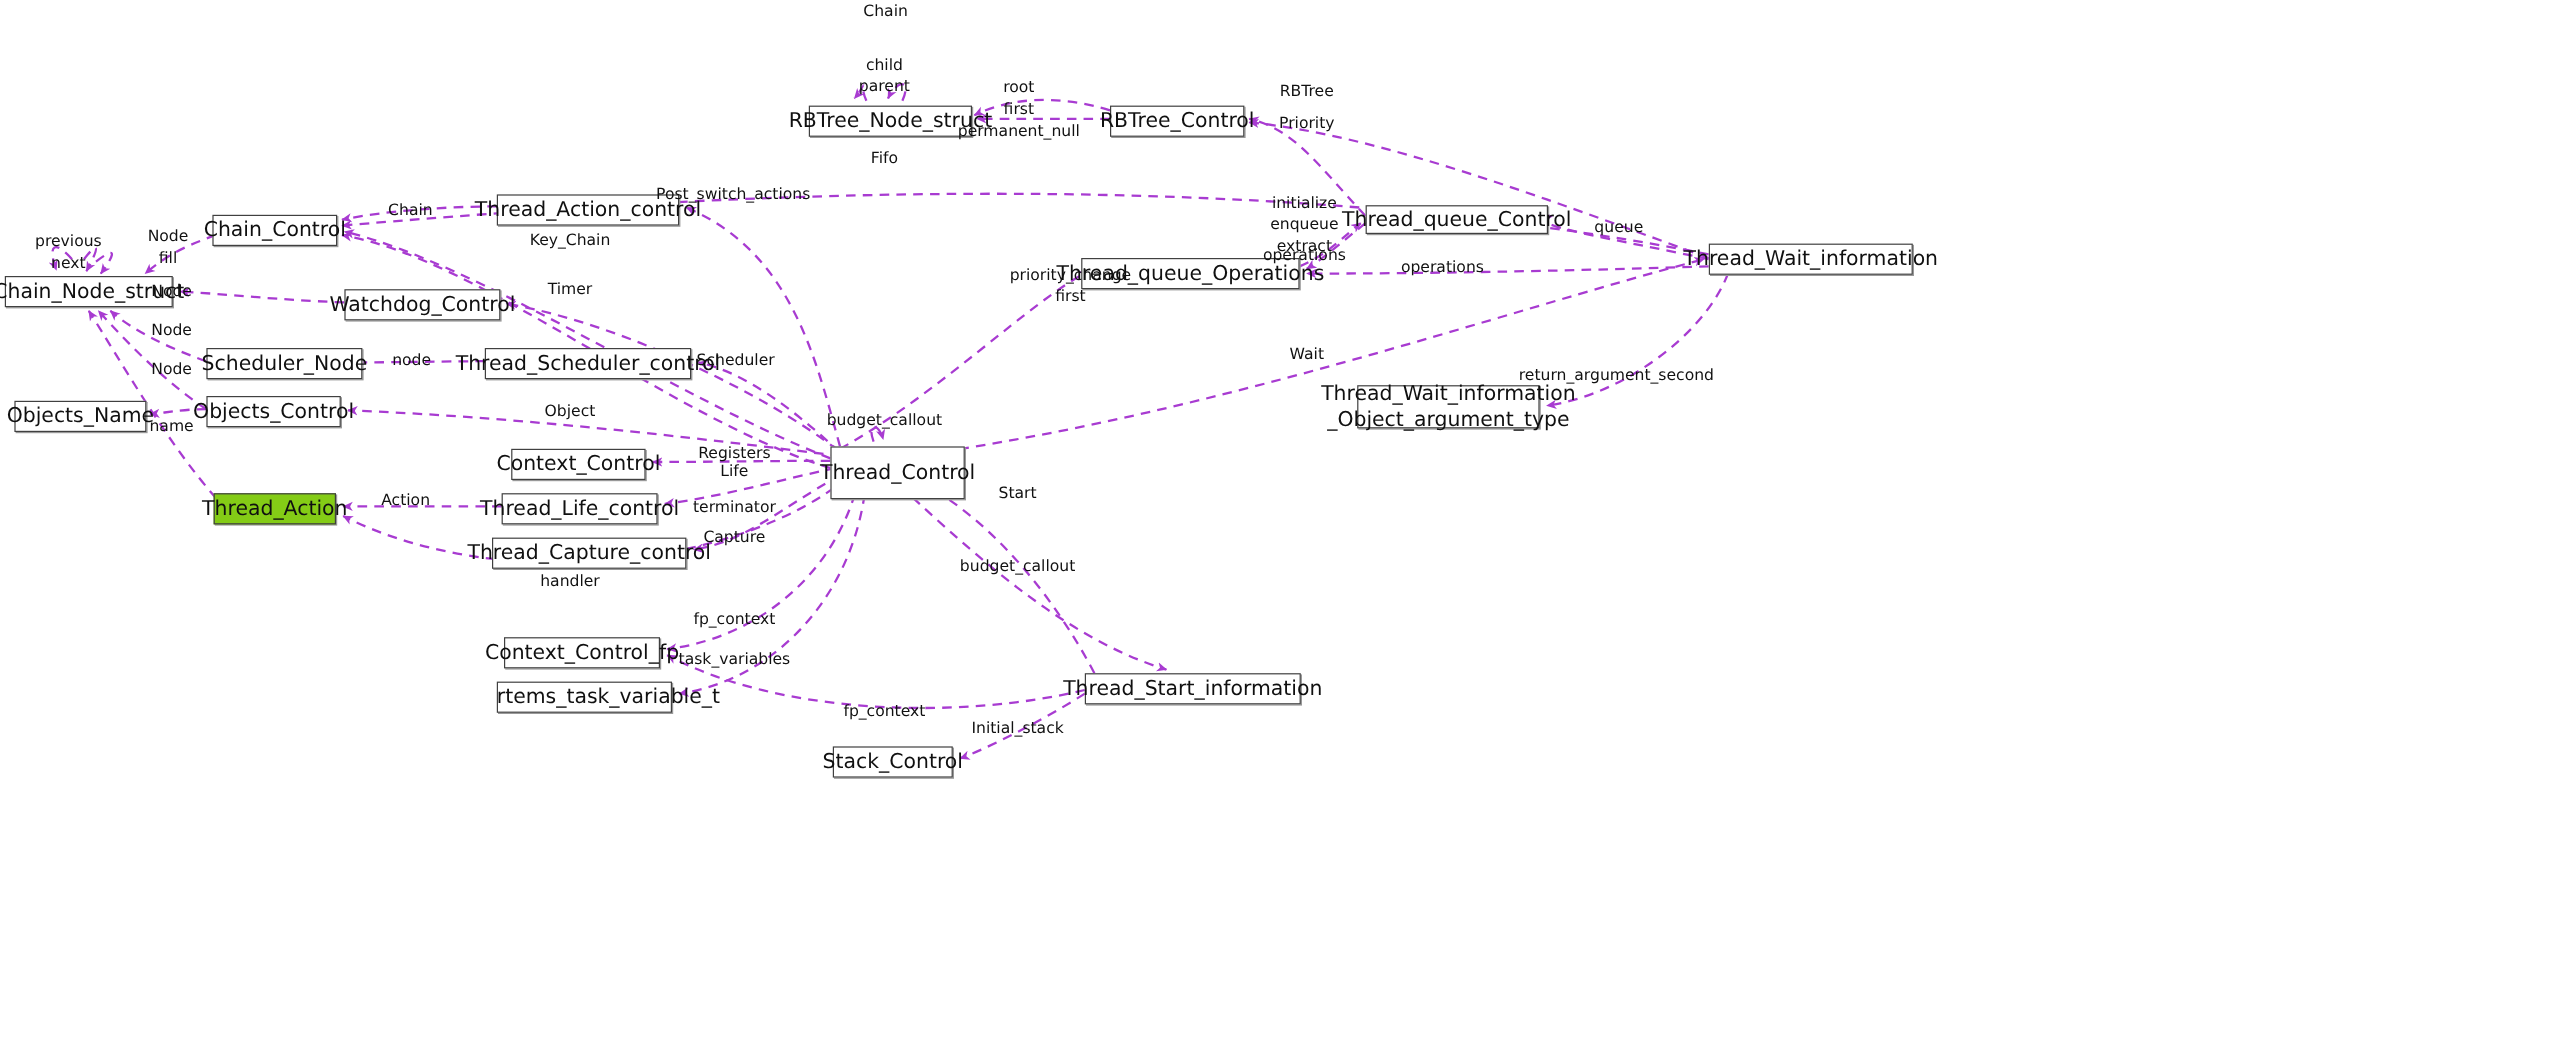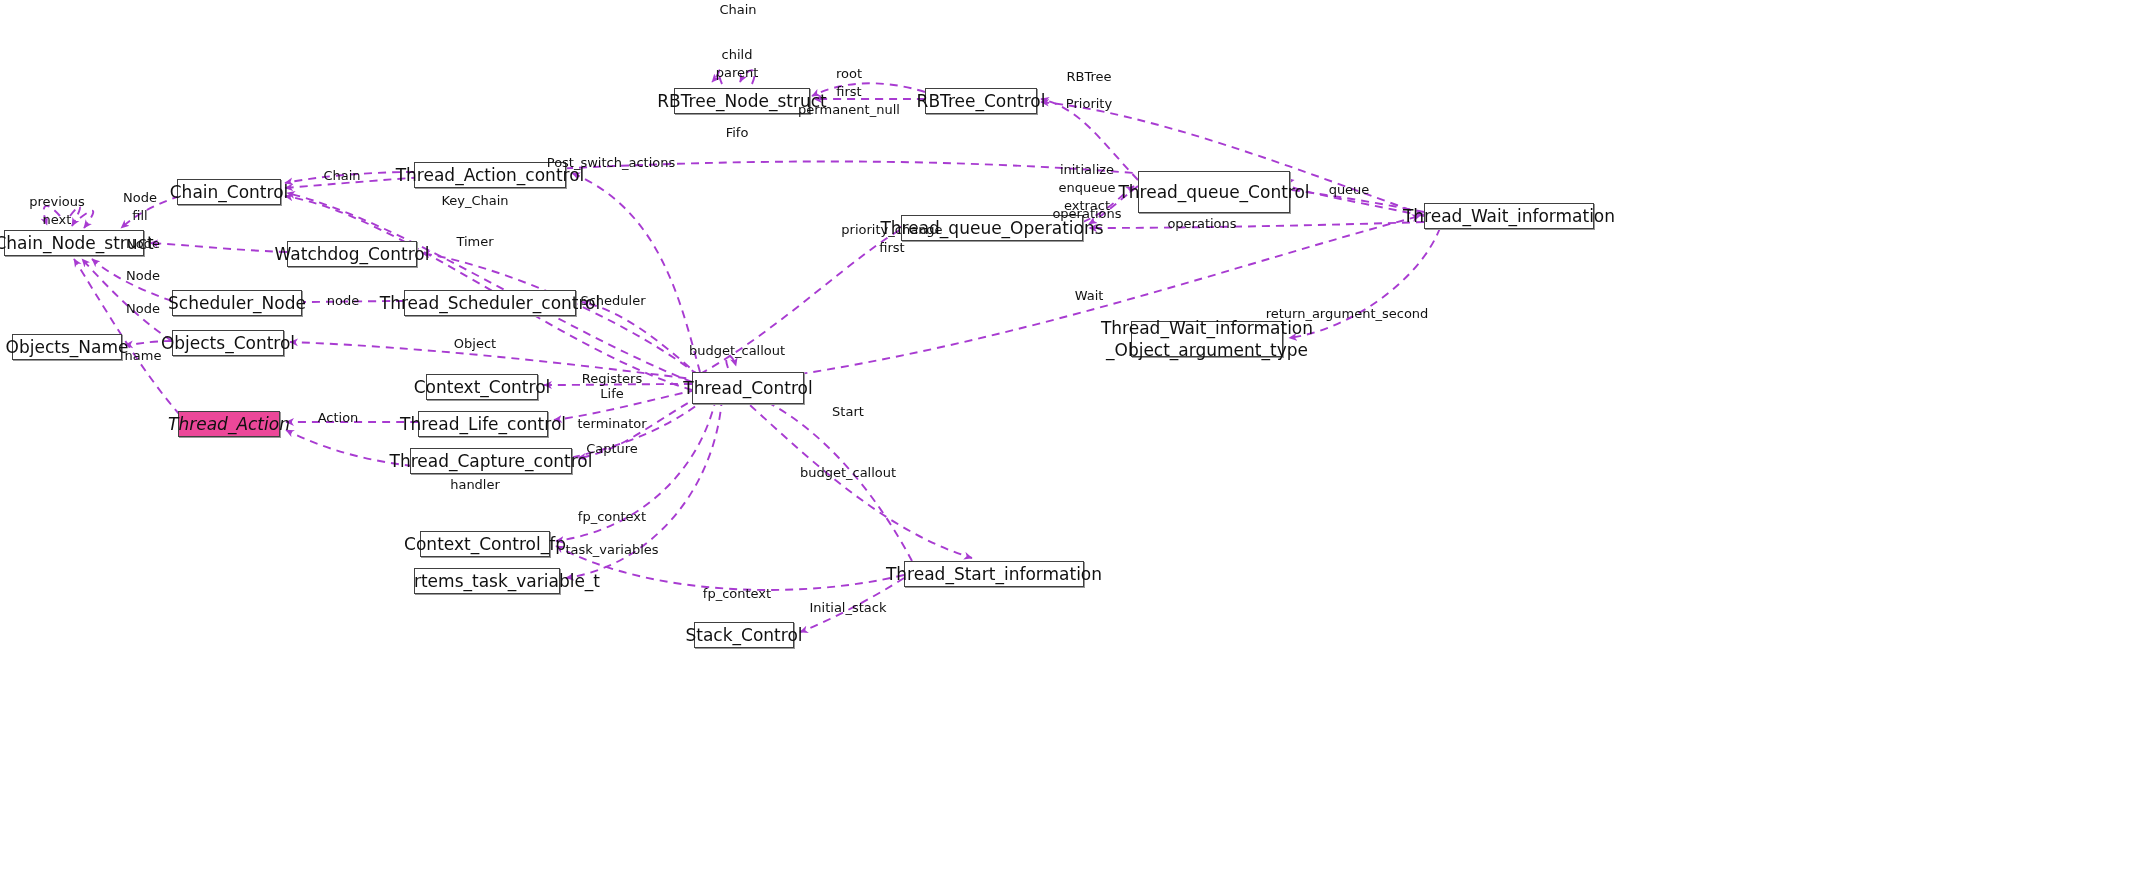--- a/index.html
+++ b/index.html
@@ -20,21 +20,21 @@
     font-size:17px;
     line-height:20px;
     text-align:center;
     white-space:nowrap;
     display:flex;
     align-items:center;
     justify-content:center;
     padding:2px 8px;
     box-shadow:1px 1px 0 #999;
   }
-  .node.highlight{background:#ec4899;font-style:italic;}
+  .node.highlight{background:#84cc16;}
   .node.two-line{white-space:pre;line-height:22px;}
   .elabel{
     position:absolute;
     font-size:13px;
     line-height:18px;
     color:#111111;
     white-space:pre;
     text-align:center;
     transform:translateX(-50%);
     pointer-events:none;
@@ -127,26 +127,26 @@
       <div class="node highlight" style="left: 178px; top: 411px; width: 102px; height: 26px;">Thread_Action</div>
       <div class="node" style="left: 287px; top: 241px; width: 130px; height: 26px;">Watchdog_Control</div>
       <div class="node" style="left: 414px; top: 162px; width: 152px; height: 26px;">Thread_Action_control</div>
       <div class="node" style="left: 404px; top: 290px; width: 172px; height: 26px;">Thread_Scheduler_control</div>
       <div class="node" style="left: 426px; top: 374px; width: 112px; height: 26px;">Context_Control</div>
       <div class="node" style="left: 418px; top: 411px; width: 130px; height: 26px;">Thread_Life_control</div>
       <div class="node" style="left: 410px; top: 448px; width: 162px; height: 26px;">Thread_Capture_control</div>
       <div class="node" style="left: 420px; top: 531px; width: 130px; height: 26px;">Context_Control_fp</div>
       <div class="node" style="left: 414px; top: 568px; width: 146px; height: 26px; padding-left: 48px;">rtems_task_variable_t</div>
       <div class="node" style="left: 674px; top: 88px; width: 136px; height: 26px;">RBTree_Node_struct</div>
-      <div class="node" style="left: 692px; top: 372px; width: 112px; height: 32px;">Thread_Control</div>
+      <div class="node" style="left: 692px; top: 372px; width: 112px; height: 44px;">Thread_Control</div>
       <div class="node" style="left: 694px; top: 622px; width: 100px; height: 26px;">Stack_Control</div>
       <div class="node" style="left: 925px; top: 88px; width: 112px; height: 26px;">RBTree_Control</div>
       <div class="node" style="left: 901px; top: 215px; width: 182px; height: 26px;">Thread_queue_Operations</div>
       <div class="node" style="left: 904px; top: 561px; width: 180px; height: 26px;">Thread_Start_information</div>
-      <div class="node" style="left: 1138px; top: 171px; width: 152px; height: 42px;">Thread_queue_Control</div>
+      <div class="node" style="left: 1138px; top: 171px; width: 152px; height: 24px;">Thread_queue_Control</div>
       <div class="node two-line" style="left: 1131px; top: 321px; width: 152px; height: 36px;">Thread_Wait_information
 _Object_argument_type</div>
       <div class="node" style="left: 1424px; top: 203px; width: 170px; height: 26px;">Thread_Wait_information</div>
     </div>
   <div id="labels">
       <div class="elabel" style="left: 738px; top: 1px;">Chain</div>
       <div class="elabel" style="left: 737px; top: 46px;">child
 parent</div>
       <div class="elabel" style="left: 849px; top: 65px;">root
 first

